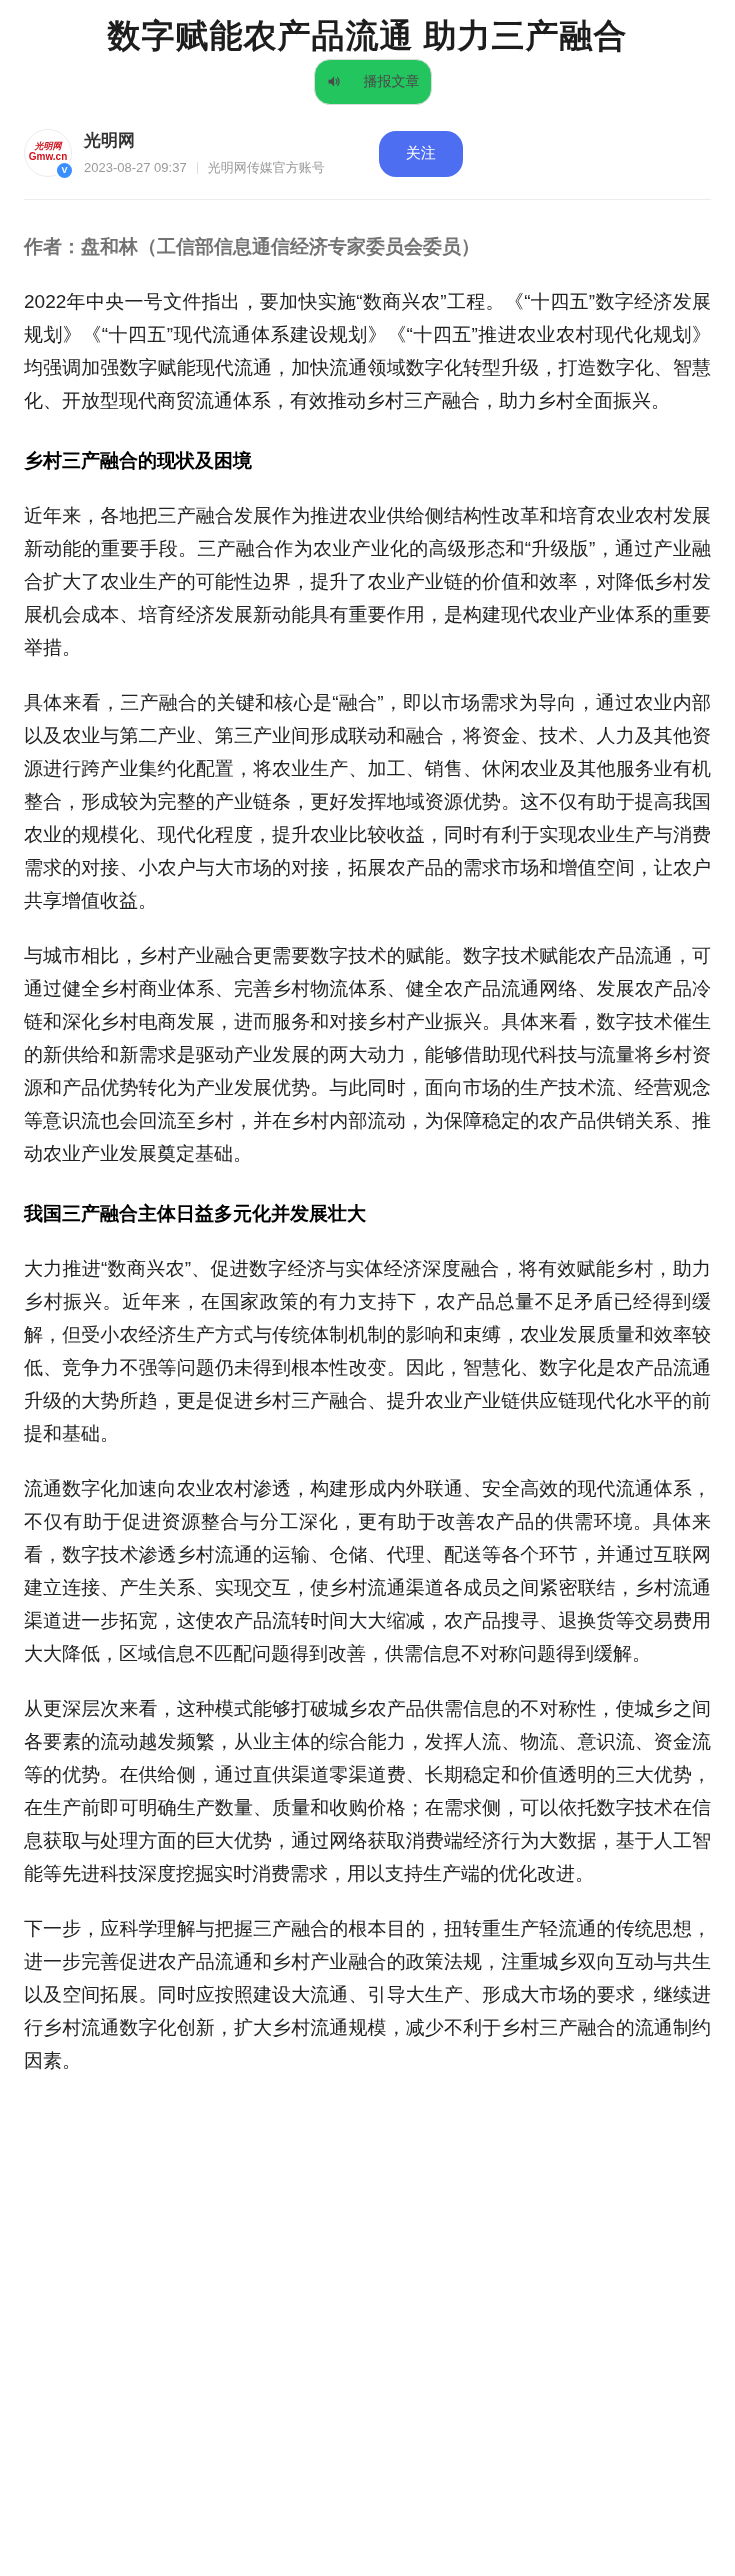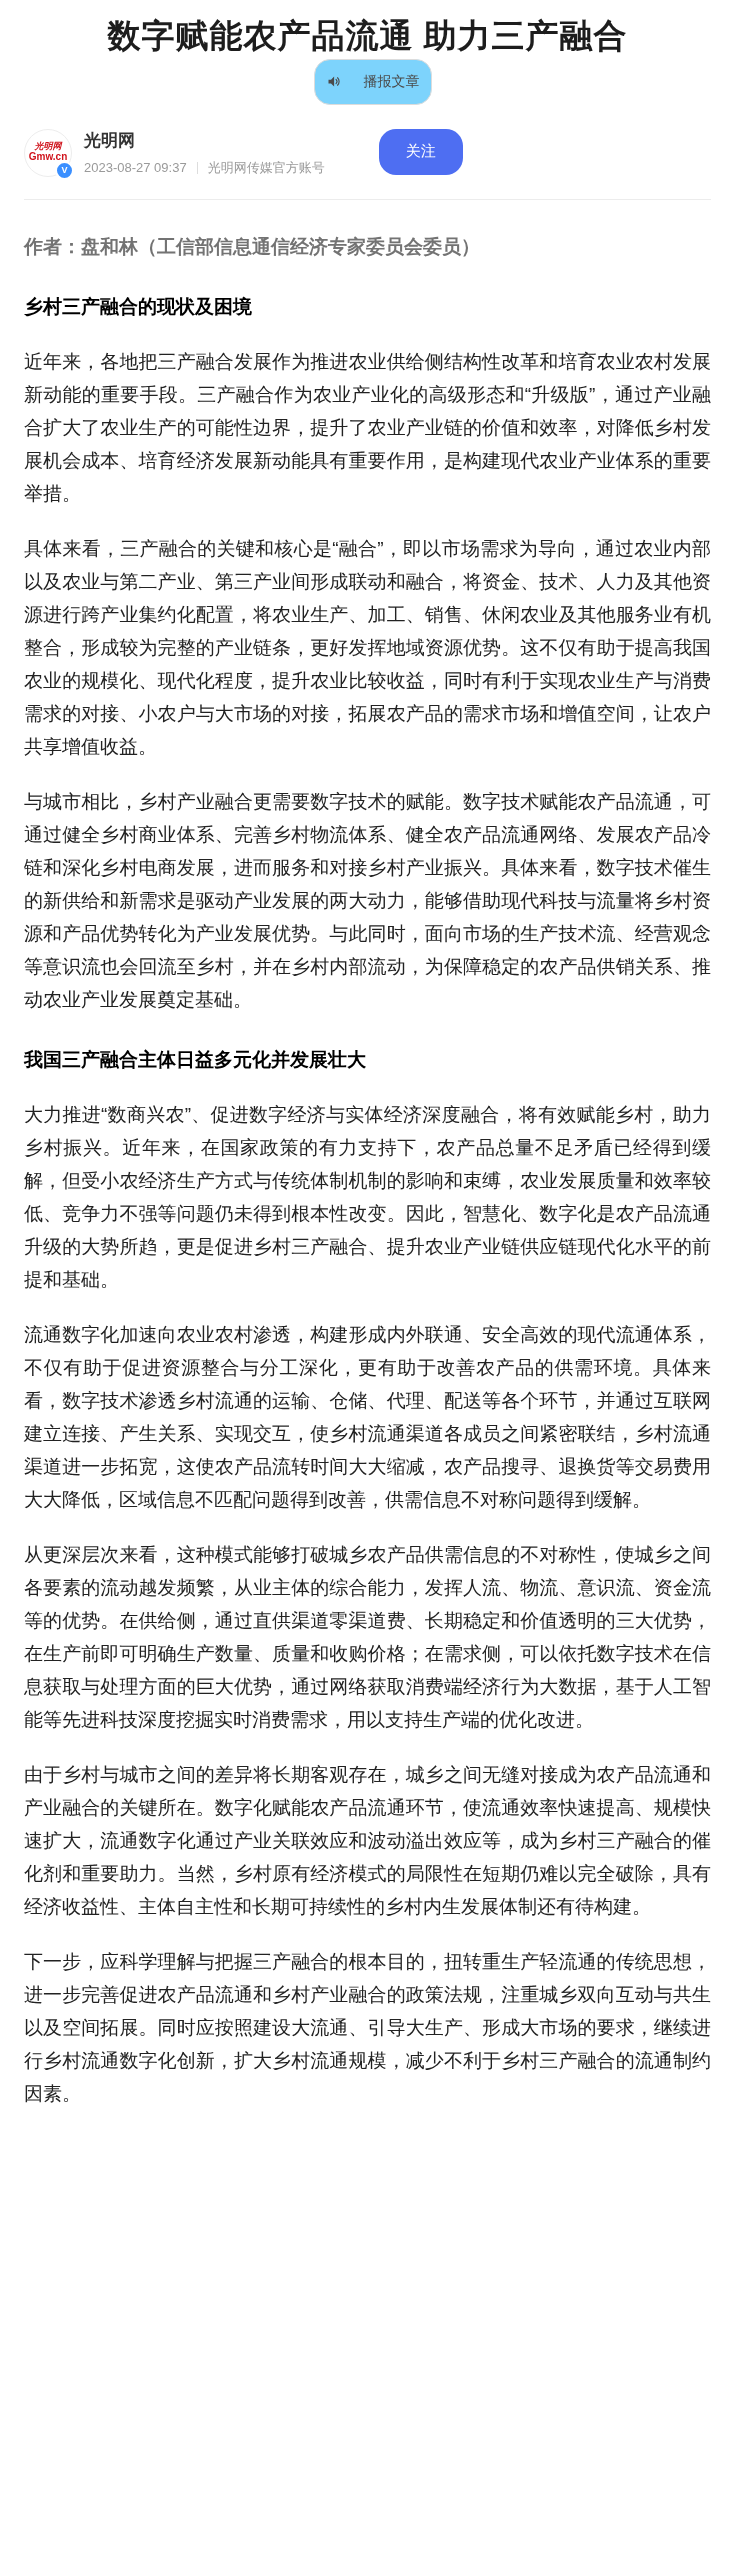--- a/index.html
+++ b/index.html
@@ -14,27 +14,27 @@
 
   
   .title-row { display:flex; align-items:center; padding-top:14px;flex-direction:column; }
   h1.article-title {
     margin:0; font-size:33px; line-height:1.35; font-weight:700;
     color:#1d1d1d; letter-spacing:1px; white-space:nowrap;
   }
   .tts-pill {
     display:inline-flex; align-items:center; gap:23px; flex-shrink:0;
     margin-left:10px; padding:13px 11px;
-    border:1px solid #dcdcdc; border-radius:16px; background:#7dd3fc;
+    border:1px solid #dcdcdc; border-radius:16px; background:#22c55e;
     color:#4a4a4a; font-size:14px; cursor:pointer;
   }
   .tts-pill svg { display:block; }
 
   
-  .profile-row { display:flex; align-items:flex-start; margin-top:24px; }
+  .profile-row { display:flex; align-items:flex-end; margin-top:24px; }
   .avatar {
     position:relative; width:48px; height:48px; border-radius:50%;
     border:1px solid #ededed; background:#ffffff; box-sizing:border-box;
     display:flex; flex-direction:column; align-items:center; justify-content:center;
     cursor:pointer;
   }
   .logo-cn { color:#d0121b; font-size:9px; font-weight:700; font-style:italic; line-height:1.1; }
   .logo-en { color:#d0121b; font-size:10px; font-weight:700; line-height:1.2; }
   .verified-badge {
     position:absolute; right:-3px; bottom:-4px; width:15px; height:15px;
@@ -93,27 +93,27 @@
       </div>
     </div>
     <div class="follow-btn">关注</div>
   </div>
 
   <hr class="divider">
 
   <article>
     <p class="author-line">作者：盘和林（工信部信息通信经济专家委员会委员）</p>
 
+    <p class="para">2022年中央一号文件指出，要加快实施“数商兴农”工程。《“十四五”数字经济发展规划》《“十四五”现代流通体系建设规划》《“十四五”推进农业农村现代化规划》均强调加强数字赋能现代流通，加快流通领域数字化转型升级，打造数字化、智慧化、开放型现代商贸流通体系，有效推动乡村三产融合，助力乡村全面振兴。</p>
     <h2 class="sec-heading">乡村三产融合的现状及困境</h2>
     <p class="para">近年来，各地把三产融合发展作为推进农业供给侧结构性改革和培育农业农村发展新动能的重要手段。三产融合作为农业产业化的高级形态和“升级版”，通过产业融合扩大了农业生产的可能性边界，提升了农业产业链的价值和效率，对降低乡村发展机会成本、培育经济发展新动能具有重要作用，是构建现代农业产业体系的重要举措。</p>
     <p class="para">具体来看，三产融合的关键和核心是“融合”，即以市场需求为导向，通过农业内部以及农业与第二产业、第三产业间形成联动和融合，将资金、技术、人力及其他资源进行跨产业集约化配置，将农业生产、加工、销售、休闲农业及其他服务业有机整合，形成较为完整的产业链条，更好发挥地域资源优势。这不仅有助于提高我国农业的规模化、现代化程度，提升农业比较收益，同时有利于实现农业生产与消费需求的对接、小农户与大市场的对接，拓展农产品的需求市场和增值空间，让农户共享增值收益。</p>
     <p class="para">与城市相比，乡村产业融合更需要数字技术的赋能。数字技术赋能农产品流通，可通过健全乡村商业体系、完善乡村物流体系、健全农产品流通网络、发展农产品冷链和深化乡村电商发展，进而服务和对接乡村产业振兴。具体来看，数字技术催生的新供给和新需求是驱动产业发展的两大动力，能够借助现代科技与流量将乡村资源和产品优势转化为产业发展优势。与此同时，面向市场的生产技术流、经营观念等意识流也会回流至乡村，并在乡村内部流动，为保障稳定的农产品供销关系、推动农业产业发展奠定基础。</p>
     <h2 class="sec-heading">我国三产融合主体日益多元化并发展壮大</h2>
     <p class="para">大力推进“数商兴农”、促进数字经济与实体经济深度融合，将有效赋能乡村，助力乡村振兴。近年来，在国家政策的有力支持下，农产品总量不足矛盾已经得到缓解，但受小农经济生产方式与传统体制机制的影响和束缚，农业发展质量和效率较低、竞争力不强等问题仍未得到根本性改变。因此，智慧化、数字化是农产品流通升级的大势所趋，更是促进乡村三产融合、提升农业产业链供应链现代化水平的前提和基础。</p>
     <p class="para">流通数字化加速向农业农村渗透，构建形成内外联通、安全高效的现代流通体系，不仅有助于促进资源整合与分工深化，更有助于改善农产品的供需环境。具体来看，数字技术渗透乡村流通的运输、仓储、代理、配送等各个环节，并通过互联网建立连接、产生关系、实现交互，使乡村流通渠道各成员之间紧密联结，乡村流通渠道进一步拓宽，这使农产品流转时间大大缩减，农产品搜寻、退换货等交易费用大大降低，区域信息不匹配问题得到改善，供需信息不对称问题得到缓解。</p>
     <p class="para">从更深层次来看，这种模式能够打破城乡农产品供需信息的不对称性，使城乡之间各要素的流动越发频繁，从业主体的综合能力，发挥人流、物流、意识流、资金流等的优势。在供给侧，通过直供渠道零渠道费、长期稳定和价值透明的三大优势，在生产前即可明确生产数量、质量和收购价格；在需求侧，可以依托数字技术在信息获取与处理方面的巨大优势，通过网络获取消费端经济行为大数据，基于人工智能等先进科技深度挖掘实时消费需求，用以支持生产端的优化改进。</p>
-    <p class="para">由于乡村与城市之间的差异将长期客观存在，城乡之间无缝对接成为农产品流通和产业融合的关键所在。数字化赋能农产品流通环节，使流通效率快速提高、规模快速扩大，流通数字化通过产业关联效应和波动溢出效应等，成为乡村三产融合的催化剂和重要助力。当然，乡村原有经济模式的局限性在短期仍难以完全破除，具有经济收益性、主体自主性和长期可持续性的乡村内生发展体制还有待构建。</p>
     <p class="para">下一步，应科学理解与把握三产融合的根本目的，扭转重生产轻流通的传统思想，进一步完善促进农产品流通和乡村产业融合的政策法规，注重城乡双向互动与共生以及空间拓展。同时应按照建设大流通、引导大生产、形成大市场的要求，继续进行乡村流通数字化创新，扩大乡村流通规模，减少不利于乡村三产融合的流通制约因素。</p>
 
   </article>
 
 </div>
 
 
 </body></html>

